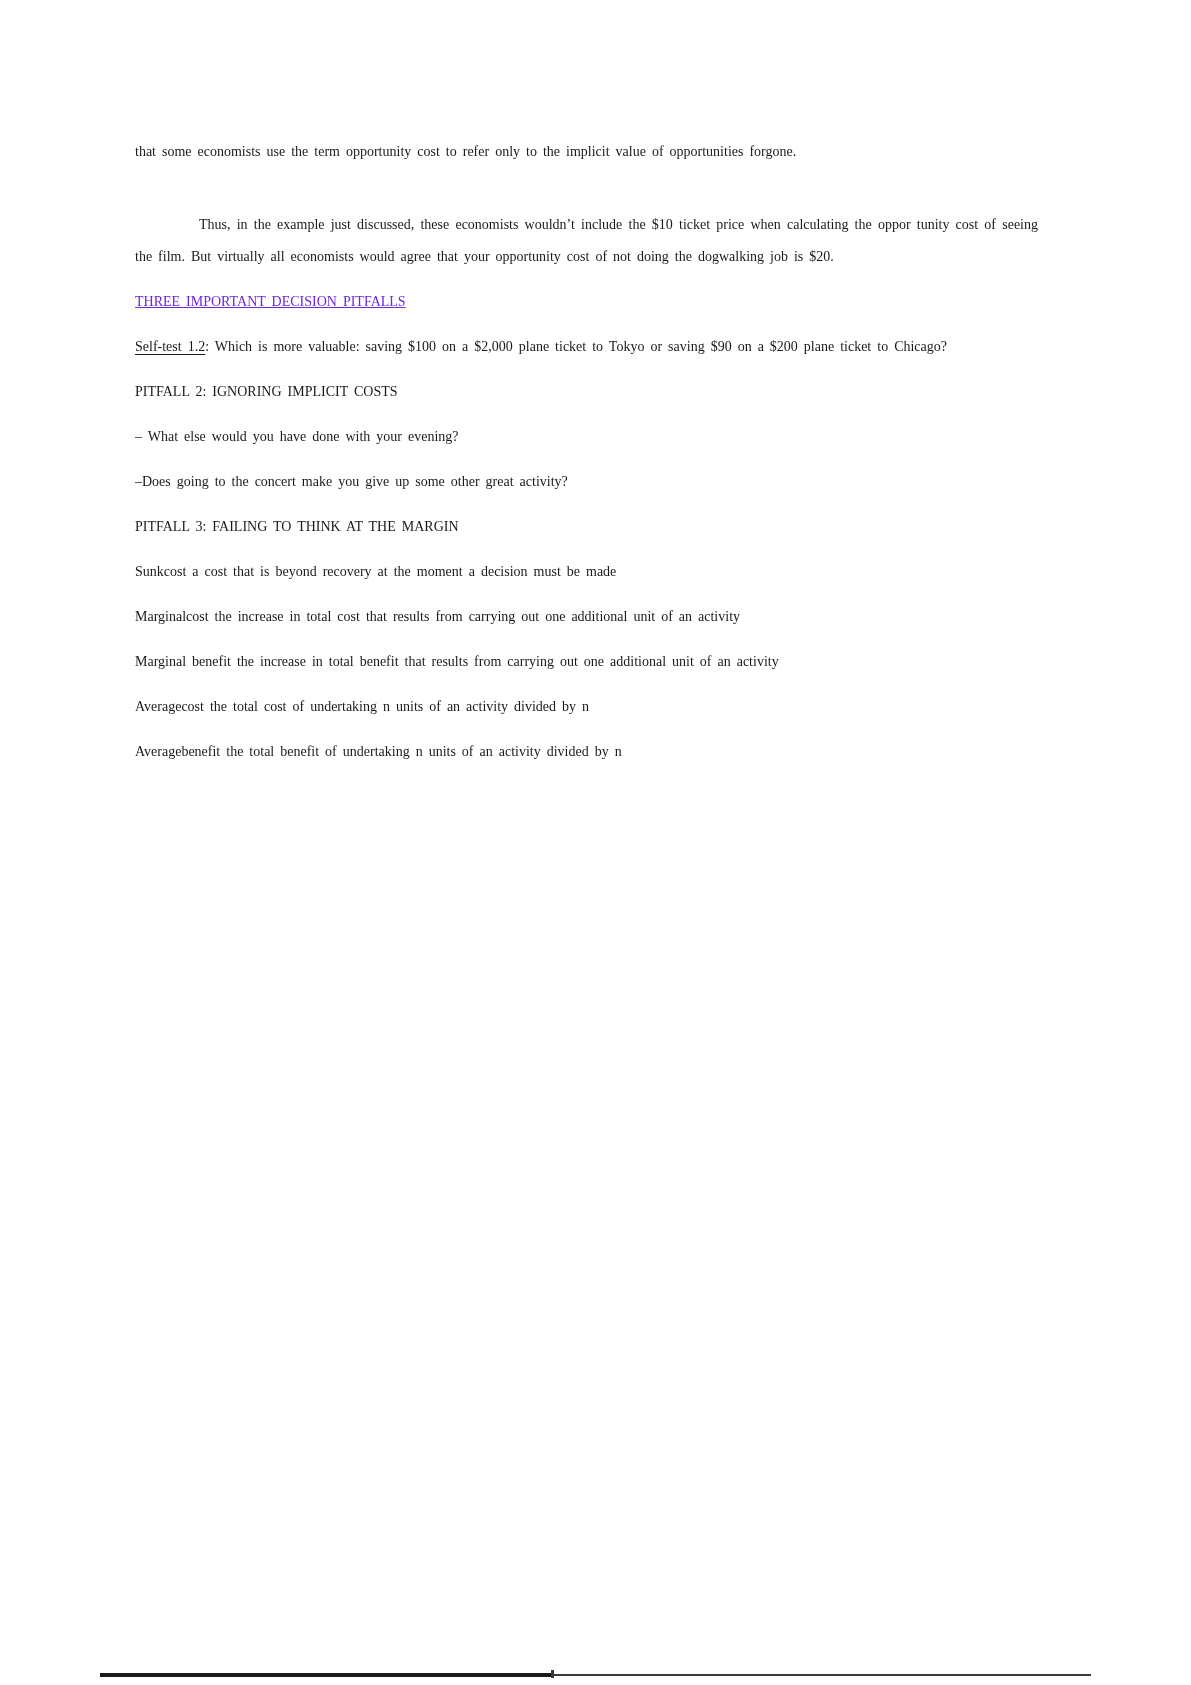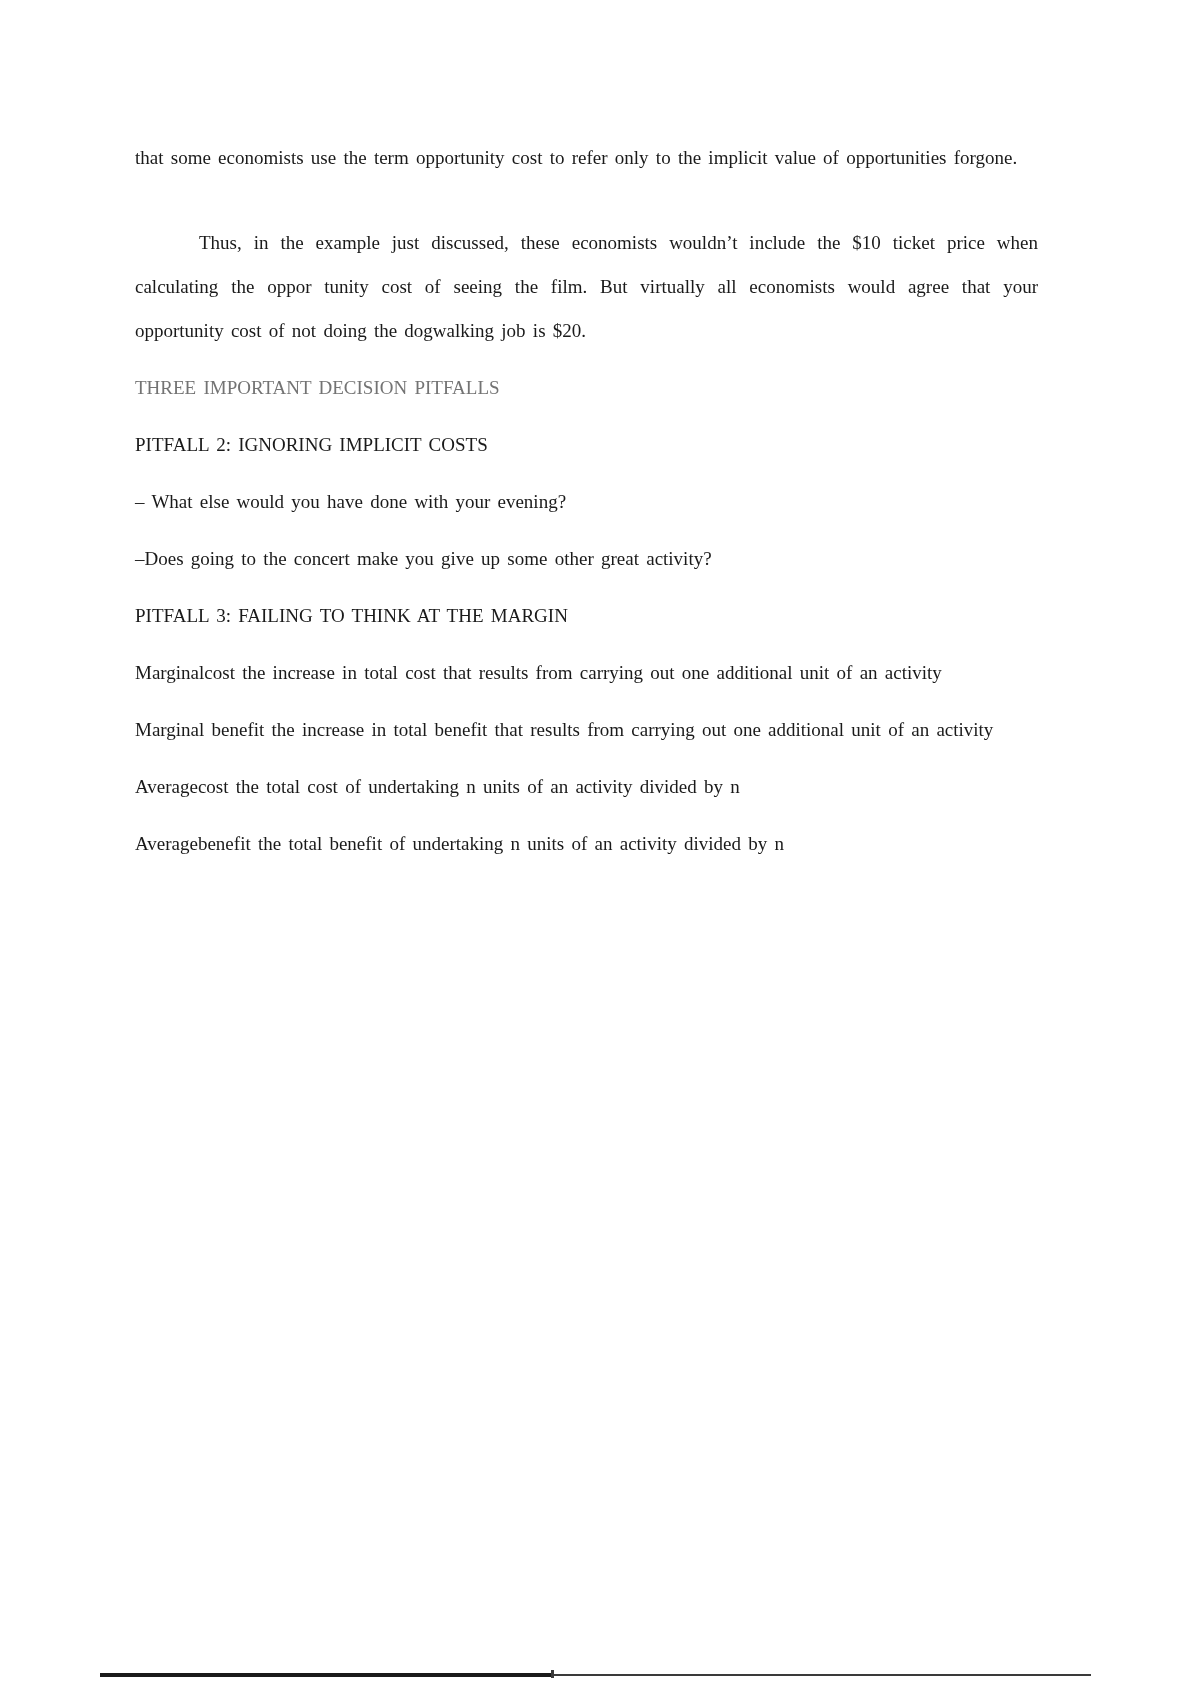--- a/index.html
+++ b/index.html
@@ -16,32 +16,33 @@
     color: #1a1a1a;
   }
   .page {
     position: absolute;
     left: 135px;
     top: 136px;
     width: 903px;
   }
   .para {
     margin: 0 0 13px 0;
-    font-size: 19px;
-    line-height: 44px;
+    font-size: 14px;
+    line-height: 32px;
     text-align: justify;
     word-spacing: 2.5px;
     color: #1a1a1a;
   }
   .para.indent {
     text-indent: 64px;
     margin-top: 41px;
   }
   .para.red {
-    color: #737373;
+    color: #6d28d9;
+    text-decoration: underline;
   }
   .underline {
     text-decoration: underline;
     text-underline-offset: 3px;
   }
   .footer-rule-left {
     position: absolute;
     left: 100px;
     top: 1673px;
     width: 453px;
@@ -70,30 +71,32 @@
 
 <div class="page">
 
   <p class="para">that some economists use the term opportunity cost to refer only to the implicit value of opportunities forgone.</p>
 
   <p class="para indent">Thus, in the example just discussed, these economists wouldn’t include the $10 ticket price when calculating the oppor tunity cost of seeing the film. But virtually all economists would agree that your opportunity cost of not doing the dogwalking job is $20.</p>
 
   <p class="para red">THREE IMPORTANT DECISION PITFALLS</p>
 
 
+  <p class="para"><span class="underline">Self-test 1.2</span><span>: Which is more valuable: saving $100 on a $2,000 plane ticket to Tokyo or saving $90 on a $200 plane ticket to Chicago?</span></p>
 
   <p class="para">PITFALL 2: IGNORING IMPLICIT COSTS</p>
 
 
   <p class="para">– What else would you have done with your evening?</p>
 
   <p class="para">–Does going to the concert make you give up some other great activity?</p>
 
   <p class="para">PITFALL 3: FAILING TO THINK AT THE MARGIN</p>
 
+  <p class="para">Sunkcost a cost that is beyond recovery at the moment a decision must be made</p>
 
   <p class="para">Marginalcost the increase in total cost that results from carrying out one additional unit of an activity</p>
 
   <p class="para">Marginal benefit the increase in total benefit that results from carrying out one additional unit of an activity</p>
 
   <p class="para">Averagecost the total cost of undertaking n units of an activity divided by n</p>
 
   <p class="para">Averagebenefit the total benefit of undertaking n units of an activity divided by n</p>
 
 </div>

